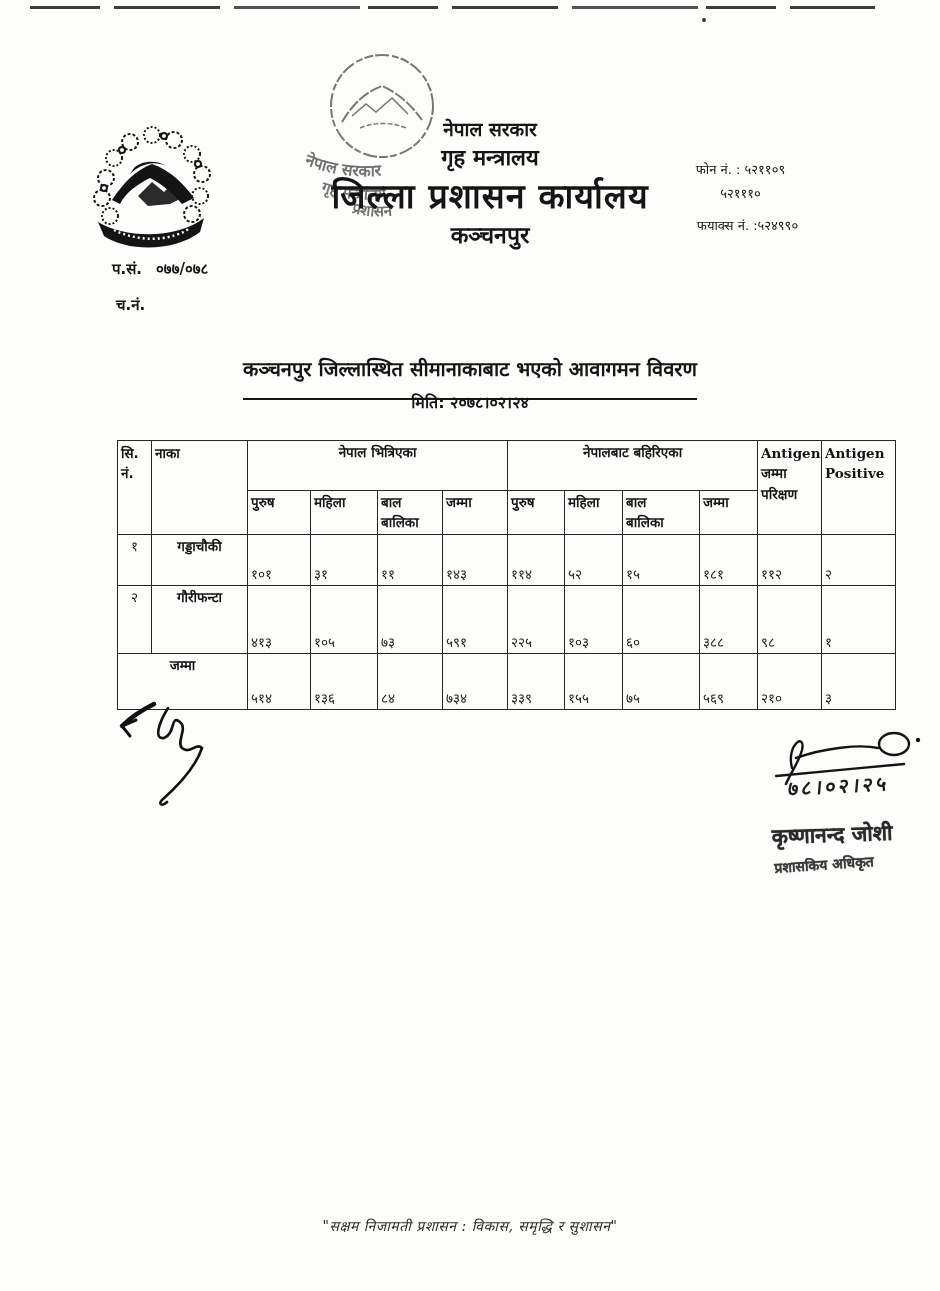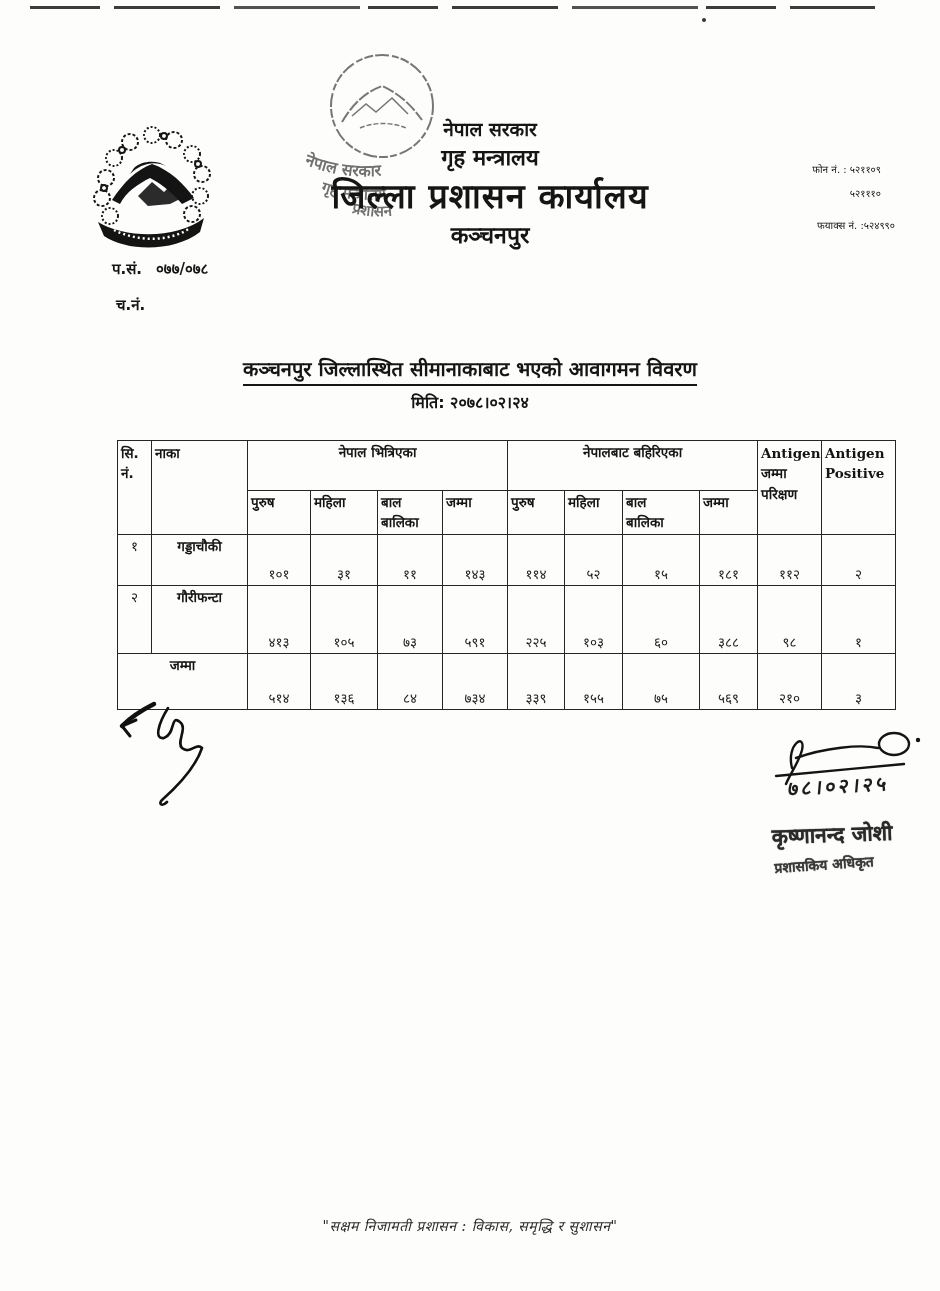--- a/index.html
+++ b/index.html
@@ -23,60 +23,60 @@
   
   .gov-line{position:absolute;left:260px;width:460px;text-align:center;font-weight:bold;}
   .l-gov{top:116px;font-size:19px;}
   .l-min{top:141px;font-size:22px;}
   .l-office{top:172px;font-size:34px;letter-spacing:1px;}
   .l-district{top:218px;font-size:23px;}
 
   .emblem{position:absolute;left:78px;top:126px;}
   .stamp{position:absolute;left:290px;top:44px;pointer-events:none;}
 
-  .contact{position:absolute;left:600px;top:158px;width:295px;text-align:right;font-size:10px;line-height:24px;}
+  .contact{position:absolute;left:600px;top:158px;width:295px;text-align:center;font-size:13px;line-height:24px;}
   .contact .num{display:block;padding-right:14px;}
   .contact .phoneline{display:block;padding-right:14px;}
   .contact .faxline{display:block;margin-top:8px;}
 
   .emailbox{
     position:absolute;left:597px;top:249px;width:306px;height:52px;
     border:2px solid #2e2e2e;
     font-size:14.5px;line-height:24px;text-align:right;
     padding:2px 8px 0 0;box-sizing:border-box;
   }
   .emailbox .u{text-decoration:underline;text-underline-offset:2px;}
 
   .refno{position:absolute;left:88px;font-size:15px;font-weight:bold;}
   .refno .val{margin-left:14px;font-weight:bold;}
   .r1{top:258px;margin-left:24px;} .r2{top:294px;margin-left:28px;}
 
   .doc-title{position:absolute;left:0;right:0;top:355px;text-align:center;font-size:20px;font-weight:bold;}
-  .doc-title span{border-bottom:2px solid #161616;padding-bottom:3px;}
+  .doc-title span{border-bottom:2px solid #161616;padding-bottom:17px;}
   .doc-date{position:absolute;left:0;right:0;top:391px;text-align:center;font-size:16px;font-weight:bold;}
 
   
   table.main{
     position:absolute;left:117px;top:440px;width:778px;
     border-collapse:collapse;table-layout:fixed;
   }
   table.main th,table.main td{
     border:1.6px solid #262626;
     font-size:13.5px;
     padding:2px 3px;
     overflow:hidden;
     white-space:pre-line;
   }
   th.corner{vertical-align:top;text-align:left;font-weight:bold;line-height:1.5;}
   th.group{vertical-align:top;text-align:center;font-weight:bold;font-size:14.5px;padding-top:5px;}
   th.sub{vertical-align:top;text-align:left;font-weight:bold;line-height:1.45;}
   th.antigen{vertical-align:top;text-align:left;font-weight:bold;font-size:12.5px;line-height:1.5;font-family:"DejaVu Serif",serif;margin-top:8px;}
   td.sn{vertical-align:top;text-align:center;padding-top:12px;font-size:15px;}
   td.naka{vertical-align:top;text-align:center;padding-top:12px;font-size:15px;font-weight:bold;}
-  td.val{vertical-align:bottom;text-align:center;padding-bottom:7px;font-size:16px;color:#1b1b1b;}
+  td.val{vertical-align:bottom;padding-bottom:7px;font-size:16px;color:#1b1b1b;}
   td.tlabel{vertical-align:top;text-align:center;padding-top:8px;font-size:15px;font-weight:bold;}
   tr.hr1{height:50px;} tr.hr2{height:32px;}
   tr.dr1{height:51px;} tr.dr2{height:68px;} tr.trow{height:56px;}
 
   .check-squiggle{position:absolute;left:110px;top:698px;}
   .sig-squiggle{position:absolute;left:762px;top:726px;}
   .sig-date{
     position:absolute;left:788px;top:772px;
     font-size:20px;font-weight:bold;letter-spacing:3px;
     transform:rotate(-3deg) skewX(-8deg);

